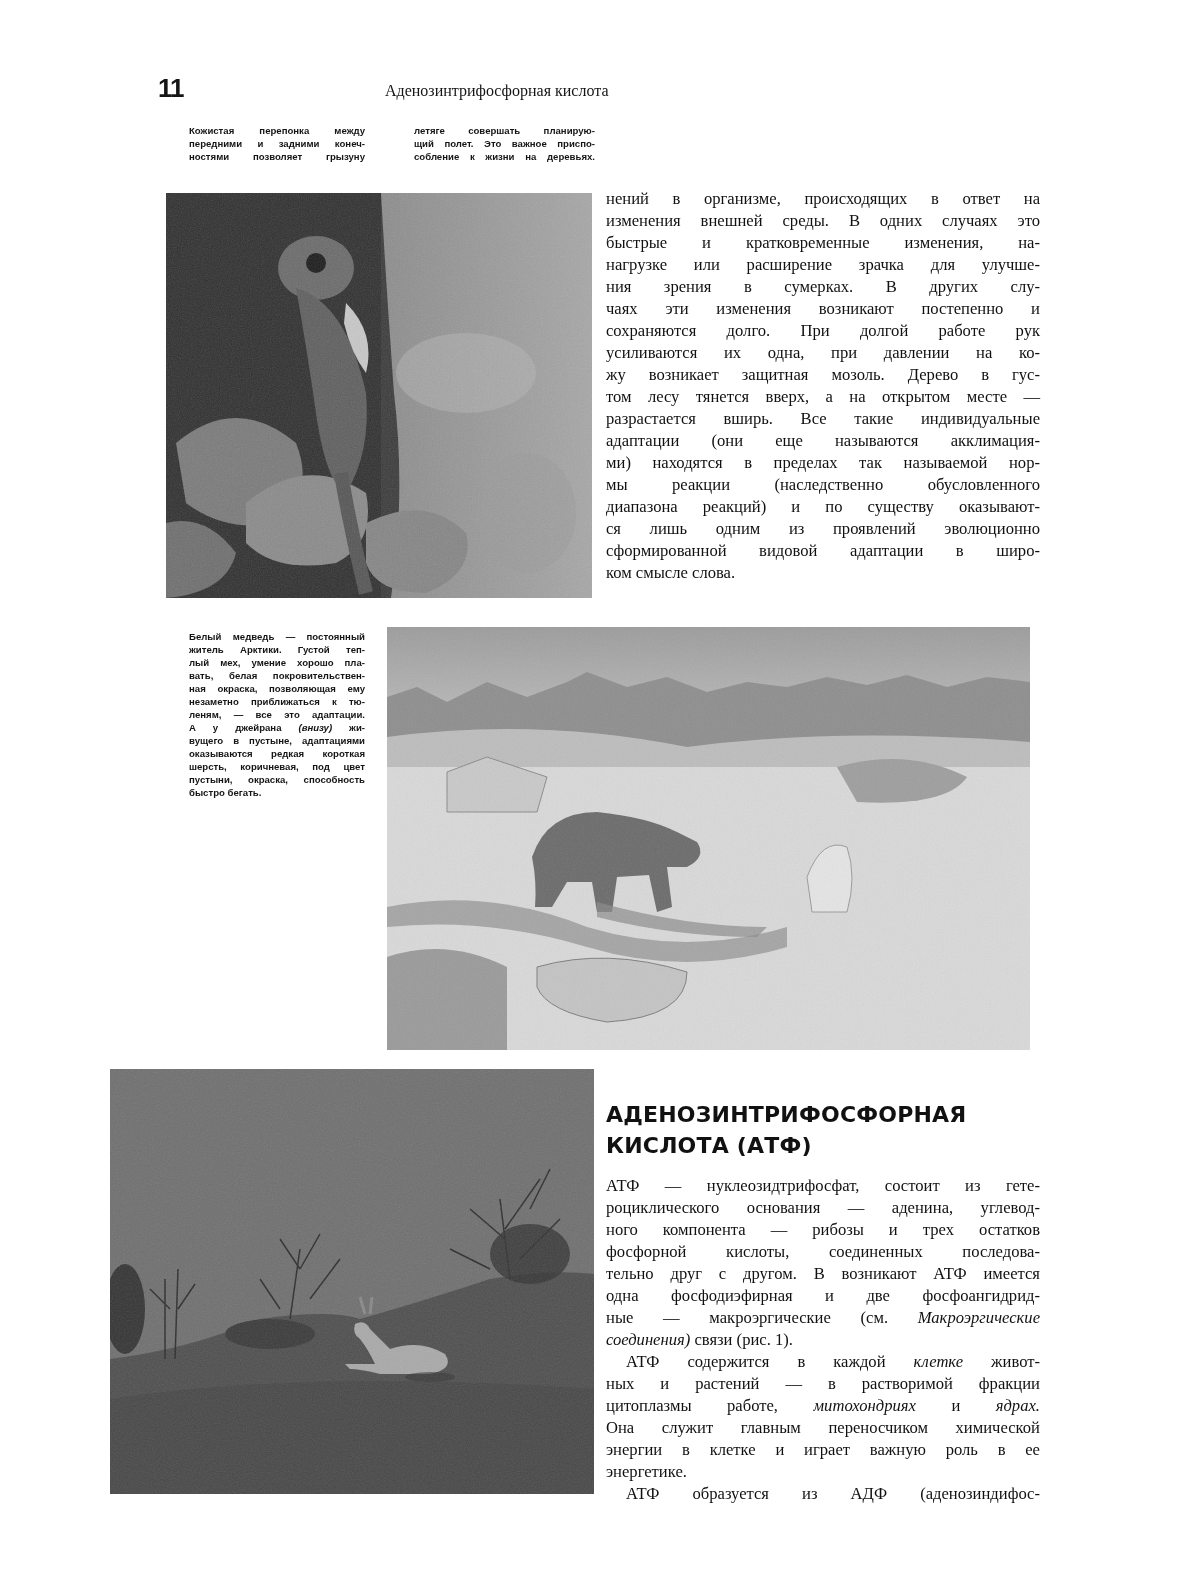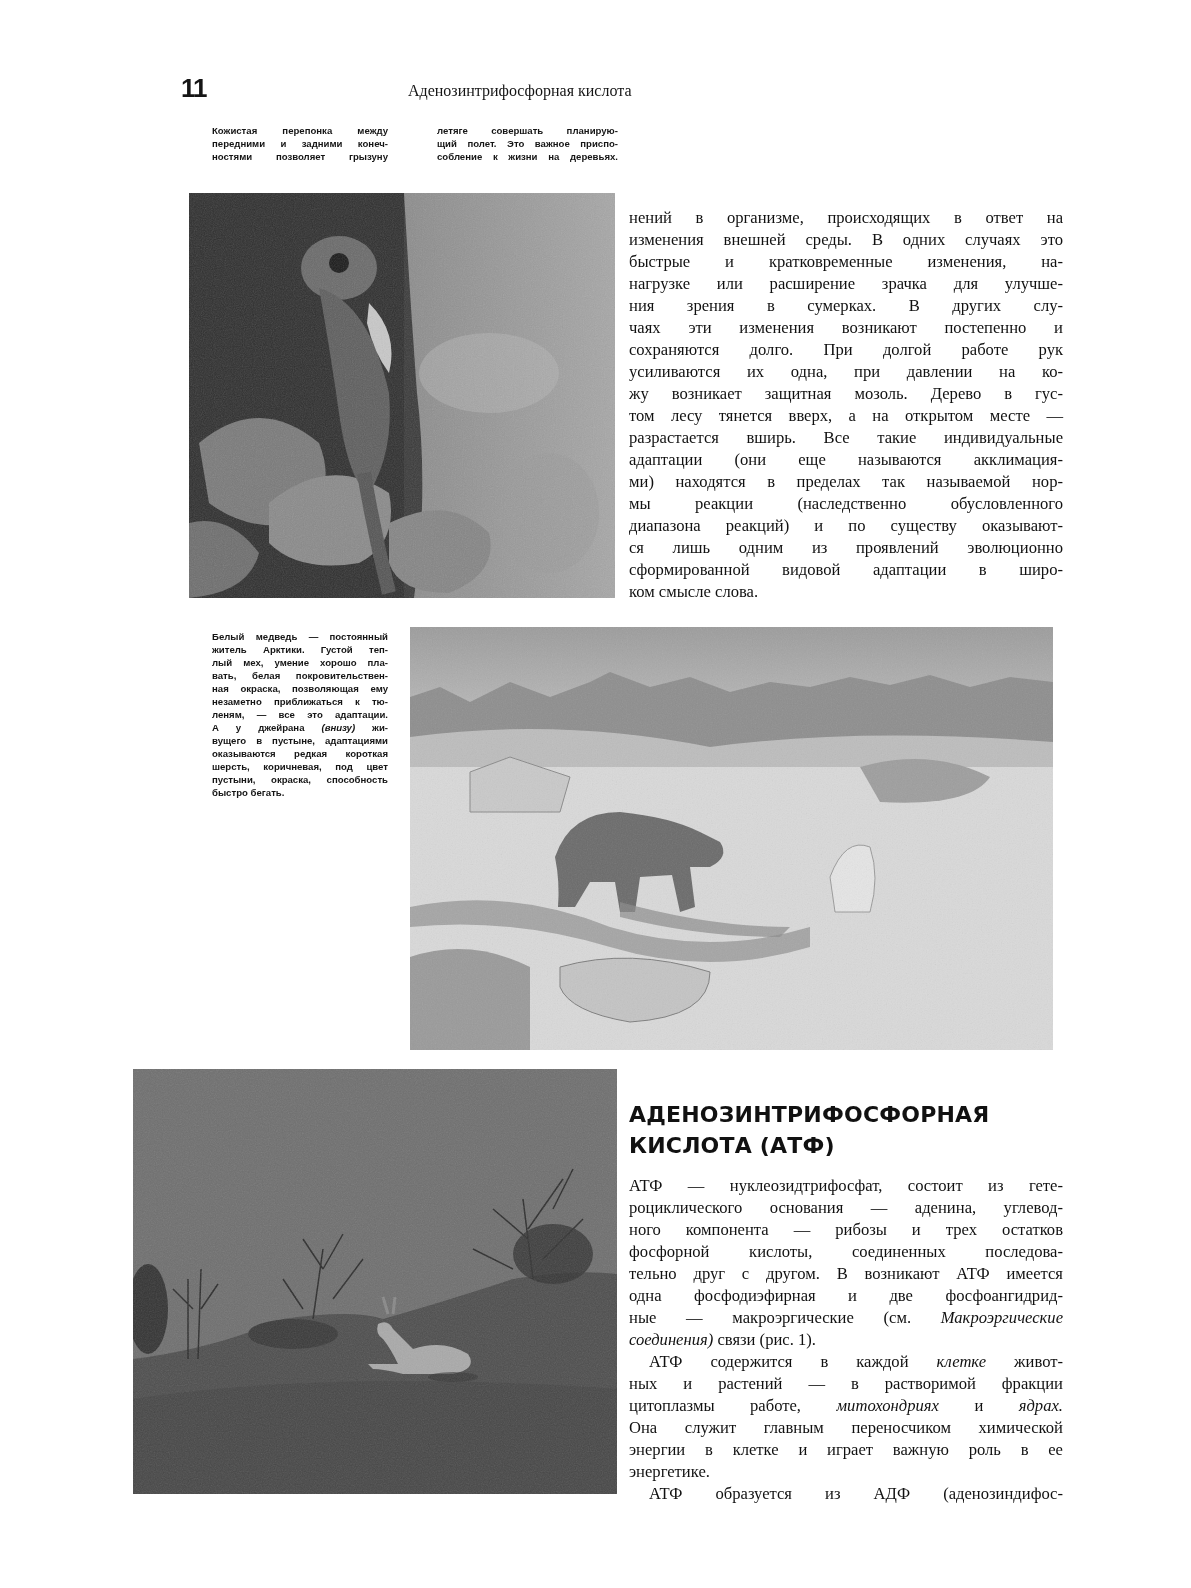--- a/index.html
+++ b/index.html
@@ -1,21 +1,21 @@
 <!DOCTYPE html>
 <html><head>
   <meta charset="utf-8">
   <style>
     html, body { margin: 0; padding: 0; }
     body {
       width: 1191px; height: 1588px; position: relative;
       background: #ffffff; color: #151515; overflow: hidden;
       font-family: "DejaVu Serif", "Liberation Serif", serif;
     }
-    .abs { position: absolute; margin-left: 23px; }
+    .abs { position: absolute; }
 
     .page-number {
       left: 158px; top: 74px;
       font-family: "Liberation Sans", "DejaVu Sans", sans-serif;
       font-weight: bold; font-size: 26px; line-height: 28px; letter-spacing: -1px;
     }
     .running-head {
       left: 385px; top: 82px; width: 262px;
       font-family: "Liberation Serif", serif; font-size: 16px; line-height: 18px;
       white-space: nowrap;
@@ -36,21 +36,21 @@
 
     .body-text {
       font-family: "Liberation Serif", "DejaVu Serif", serif;
       font-size: 16.6px; line-height: 22px; color: #111;
     }
     .body-text .ln { display: block; height: 22px; white-space: nowrap; text-align: justify; text-align-last: justify; }
     .body-text .ln.last { text-align-last: left; }
     .body-text .ln.indent { padding-left: 20px; }
     .body-text em { font-style: italic; }
 
-    .col-top { left: 606px; top: 207px; width: 434px; }
+    .col-top { left: 606px; top: 188px; width: 434px; }
     .col-bottom { left: 606px; top: 1175px; width: 434px; }
 
     .article-heading {
       left: 606px; top: 1099px; width: 434px;
       font-family: "DejaVu Sans", "Liberation Sans", sans-serif;
       font-weight: bold; font-size: 22px; line-height: 31px; letter-spacing: 0.2px;
       color: #111;
     }
     .article-heading span { display: block; white-space: nowrap; }
 

